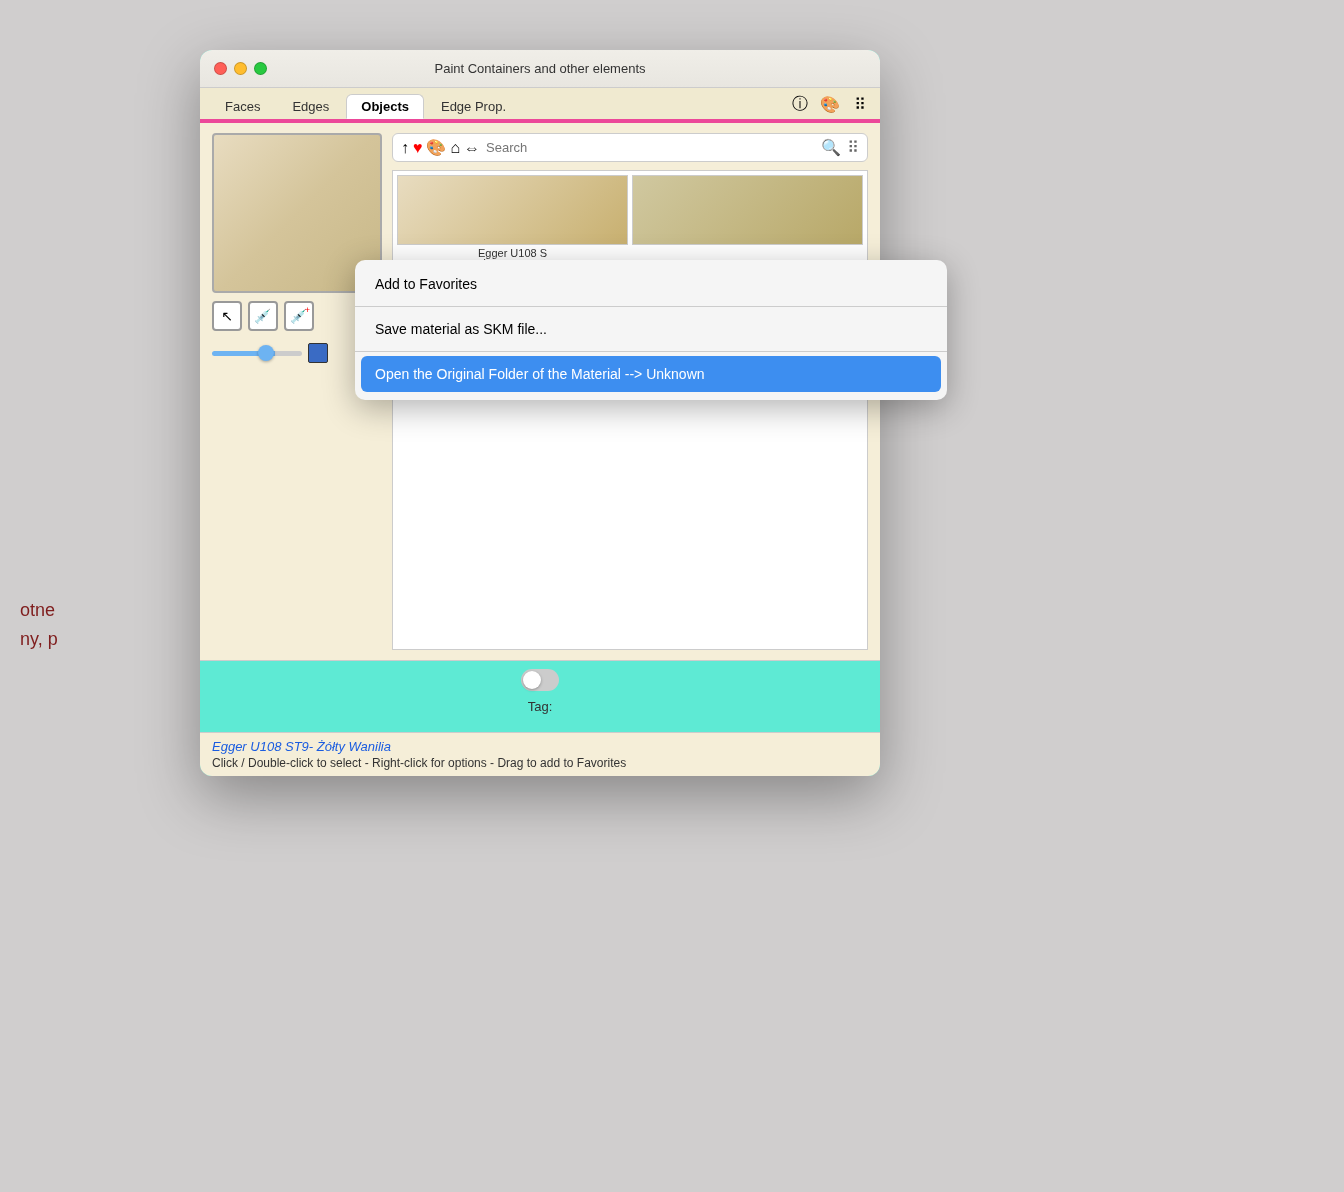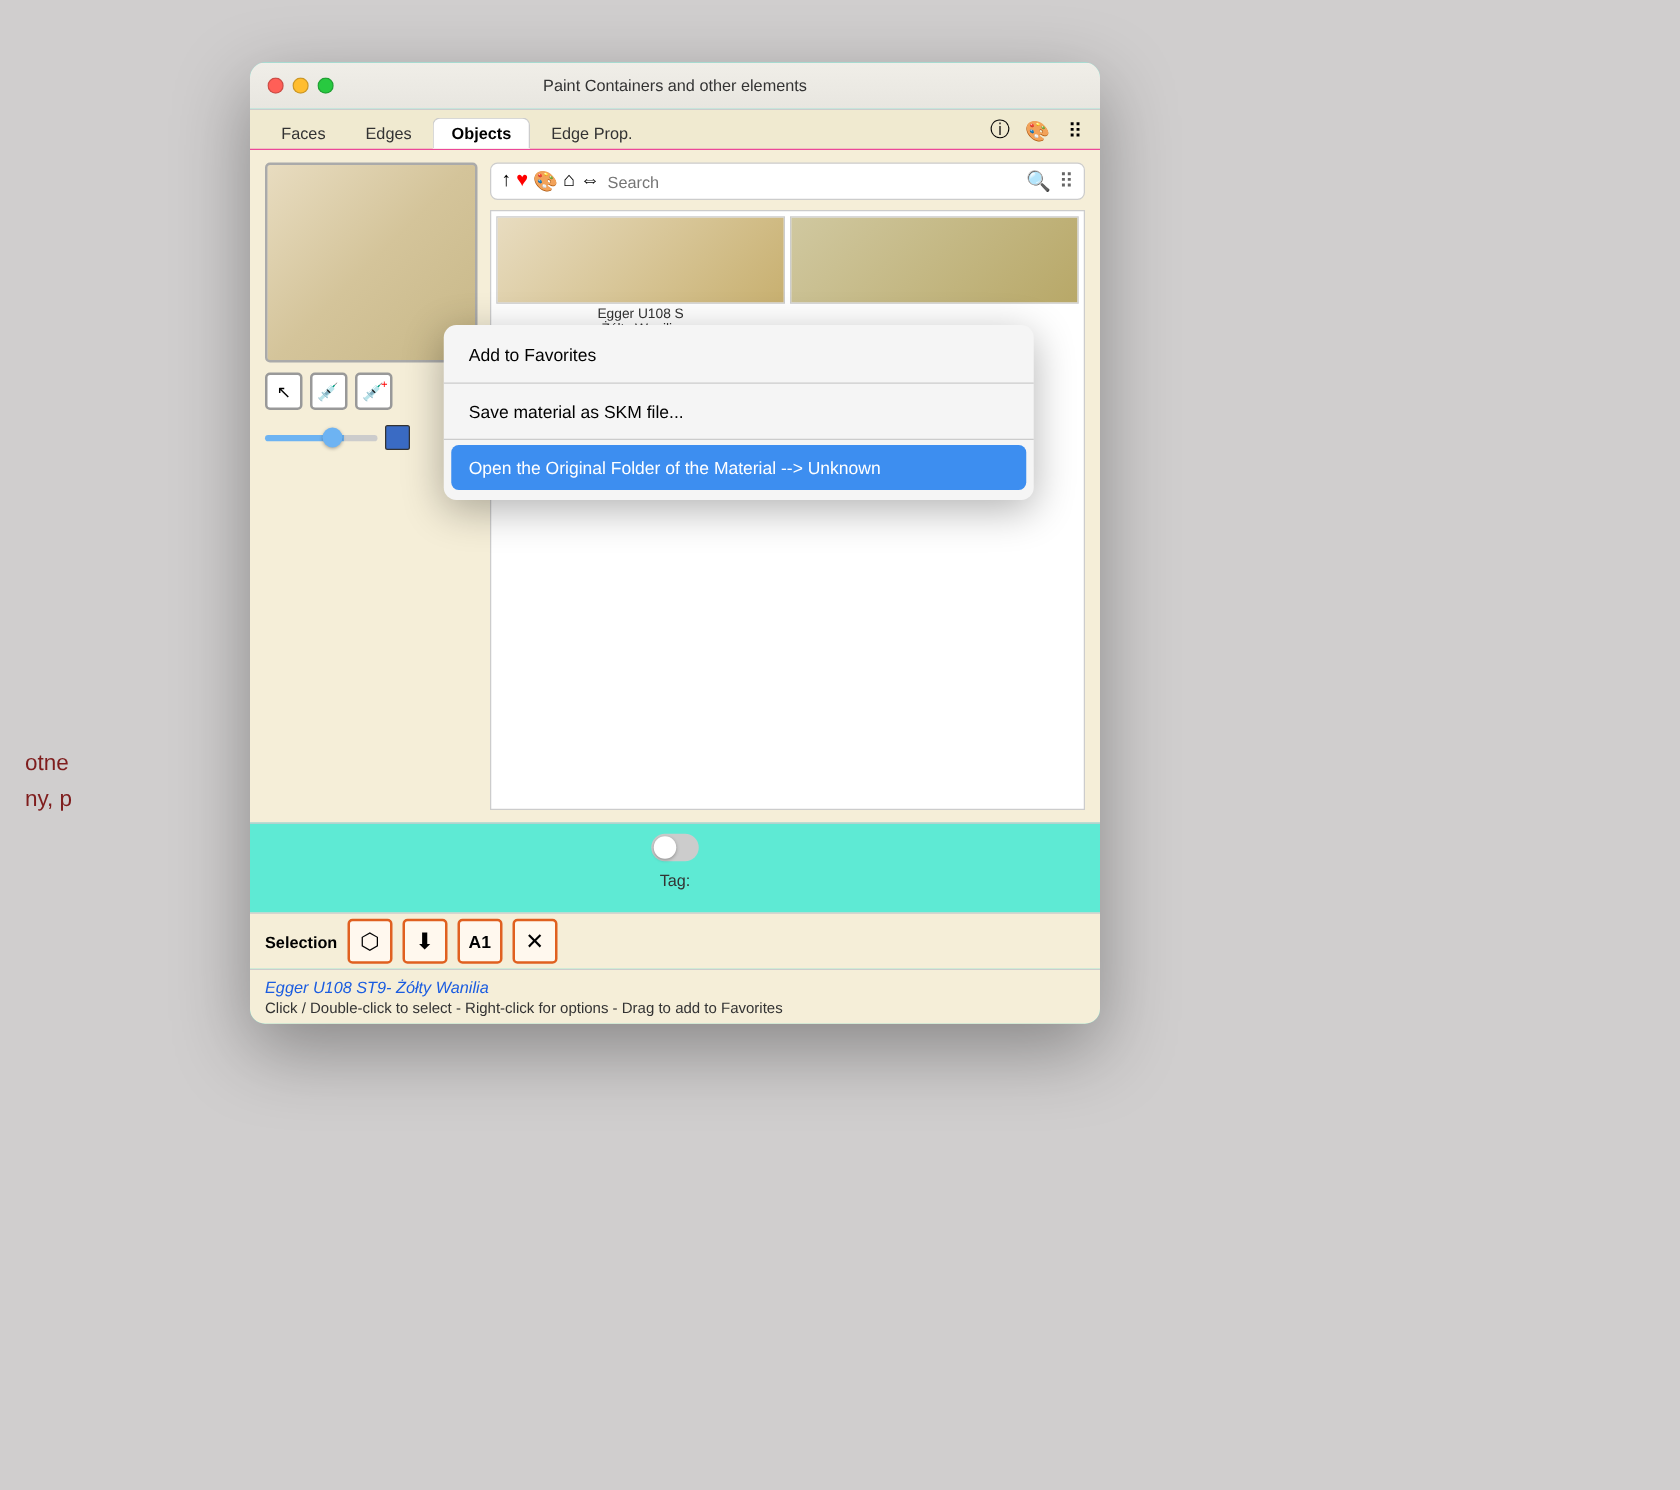--- a/index.html
+++ b/index.html
@@ -71,21 +71,21 @@
       font-weight: 500;
     }
 
     
     .tabs {
       display: flex;
       align-items: center;
       padding: 6px 10px 0 10px;
       background: #f0ead0;
       gap: 2px;
-      border-bottom: 1px solid #ec4899;
+      border-bottom: 4px solid #ec4899;
     }
     .tab {
       padding: 4px 14px;
       font-size: 13px;
       border-radius: 6px 6px 0 0;
       cursor: pointer;
       border: 1px solid transparent;
       background: transparent;
       color: #333;
     }
@@ -307,21 +307,21 @@
       border-radius: 3px;
       z-index: 10;
       white-space: nowrap;
     }
 
     
     .context-menu {
       position: absolute;
       top: 260px;
       left: 355px;
-      width: 472px;
+      width: 592px;
       background: #f5f5f5;
       border-radius: 10px;
       box-shadow: 0 8px 32px rgba(0,0,0,0.3);
       padding: 6px 0;
       z-index: 100;
     }
     .menu-item {
       padding: 10px 20px;
       font-size: 14px;
       color: #000;
@@ -511,27 +511,20 @@
     </div>
   </div>
 
   <div class="bottom-section">
     <div class="tag-row">
       <div class="tag-toggle"></div>
       <span class="tag-label">Tag:</span>
     </div>
   </div>
 
-  <div class="selection-bar">
-    <span class="selection-label">Selection</span>
-    <div class="sel-btn">⬡</div>
-    <div class="sel-btn">⬇</div>
-    <div class="sel-btn" style="font-size:14px;font-weight:bold;">A1</div>
-    <div class="sel-btn">✕</div>
-  </div>
 
   <div class="status-bar">
     <div class="status-title">Egger U108 ST9- Żółty Wanilia</div>
     <div class="status-desc">Click / Double-click to select - Right-click for options - Drag to add to Favorites</div>
   </div>
 </div>
 
 <div class="context-menu">
   <div class="menu-item">Add to Favorites</div>
   <div class="menu-divider"></div>

